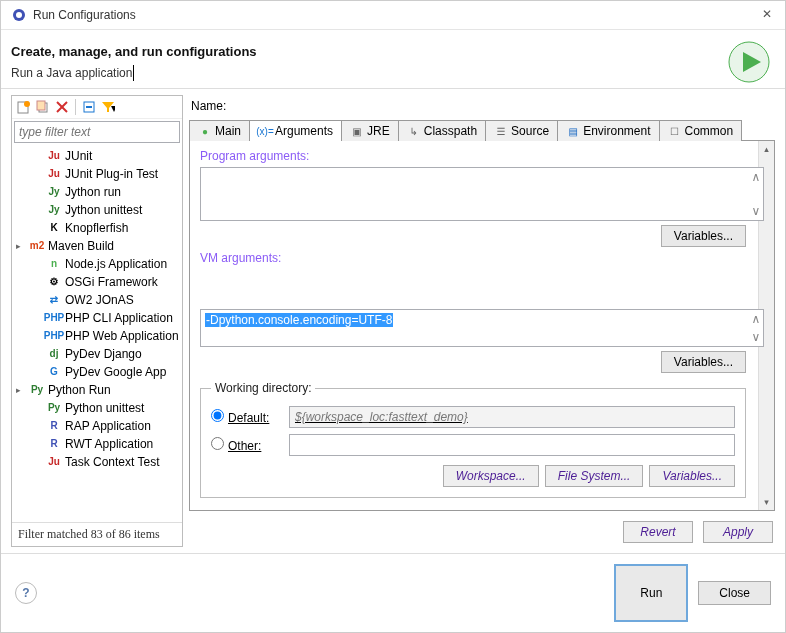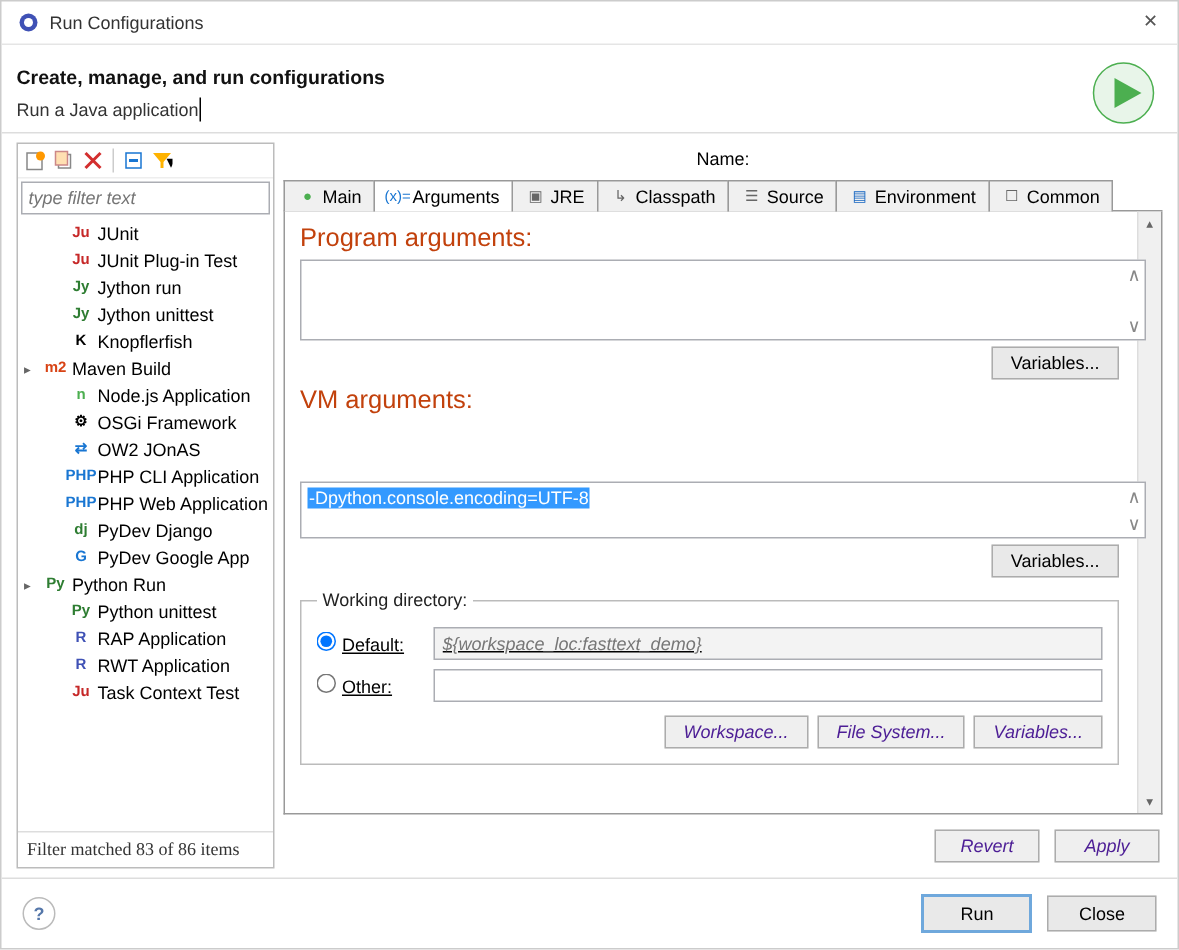--- a/index.html
+++ b/index.html
@@ -19,50 +19,50 @@
 .toolbar-sep { width: 1px; height: 16px; background: #ccc; margin: 0 2px; }
 .tool-btn { width: 16px; height: 16px; cursor: pointer; display: flex; align-items: center; justify-content: center; }
 .filter-input { margin: 2px; padding: 3px 4px; border: 1px solid #abadb3; font-style: italic; color: #777; width: calc(100% - 4px); }
 .tree { flex: 1; overflow: hidden; padding: 2px 0; }
 .tree-item { display: flex; align-items: center; padding: 1px 2px 1px 4px; white-space: nowrap; cursor: pointer; gap: 3px; line-height: 16px; }
 .tree-icon { width: 16px; height: 16px; flex-shrink: 0; display: flex; align-items: center; justify-content: center; font-size: 10px; text-align: center; }
 .tree-arrow { width: 10px; flex-shrink: 0; color: #666; font-size: 9px; }
 .indent { width: 14px; flex-shrink: 0; }
 .filter-status { padding: 4px 6px; border-top: 1px solid #ddd; color: #333; font-size: 12px; font-family: Liberation Serif, serif; }
 .main { flex: 1; display: flex; flex-direction: column; min-width: 0; }
-.name-row { display: flex; align-items: center; gap: 6px; padding: 4px 2px 6px 2px; flex-direction: column; }
+.name-row { display: flex; align-items: center; gap: 6px; padding: 4px 2px 6px 2px; }
 .name-input { flex: 1; padding: 3px 5px; border: 1px solid #abadb3; font-size: 12px; }
 .tabstrip { display: flex; border-bottom: 1px solid #999; position: relative; }
 .tab { display: flex; align-items: center; gap: 3px; padding: 3px 8px; border: 1px solid #999; border-bottom: none; background: #f0f0f0; margin-right: -1px; cursor: pointer; font-size: 12px; position: relative; bottom: -1px; }
 .tab.active { background: #fff; z-index: 2; }
 .tab-icon { width: 14px; height: 14px; display: flex; align-items: center; justify-content: center; font-size: 10px; }
 .tabpanel { flex: 1; border: 1px solid #999; border-top: none; padding: 8px 10px; display: flex; flex-direction: column; gap: 4px; overflow: hidden; position: relative; }
 .vscroll { position: absolute; right: 0; top: 0; bottom: 0; width: 16px; background: #f0f0f0; border-left: 1px solid #ddd; }
 .vscroll .up,.vscroll .down{ height:16px; text-align:center; color:#666; font-size:9px; line-height:16px;}
-.group-label { color: #c2410c; font-size: 17px; }
+.group-label { color: #8b5cf6; font-size: 12px; }
 .textarea-wrap { border: 1px solid #abadb3; background: #fff; position: relative; }
 .textarea-wrap .ta-scroll { position:absolute; right:0; top:0; bottom:0; width:14px; display:flex; flex-direction:column; justify-content:space-between; padding:2px 0; color:#888; font-size:8px; align-items:center;}
 .prog-args { height: 54px; }
 .vm-args { height: 38px; padding: 3px 4px; margin-top: 40px; }
 .vm-args .sel { background: #3399ff; color: #fff; padding: 0 1px; }
 .btn-row { display: flex; justify-content: flex-end; gap: 6px; padding-right: 18px; }
 .btn { padding: 3px 12px; border: 1px solid #acacac; background: #e9e9e9; cursor: pointer; min-width: 70px; text-align: center; font-size: 12px; }
 .btn:disabled,.btn.disabled { color: #4c1d95; background: #efefef; cursor: default; font-style: italic; }
 .fieldset { border: 1px solid #bbb; padding: 8px 10px 10px 10px; margin-top: 4px; margin-right: 18px; }
 .fieldset legend,.fieldset .legend { padding: 0 4px; color: #222; font-size:12px; }
 .radio-row { display: flex; align-items: center; gap: 8px; padding: 3px 0; text-decoration: underline; }
 .radio-row input[type=radio]{ margin-right:4px; }
 .radio-label { width: 70px; }
 .wd-input { flex:1; padding:3px 5px; border:1px solid #abadb3; background:#f3f3f3; color:#777; font-style: italic; }
 .wd-input.other { background:#fff; color:#000; font-style:normal; }
 .action-row { display: flex; justify-content: flex-end; gap: 10px; padding: 10px 2px 4px 2px; }
 .footer { display: flex; align-items: center; padding: 10px 14px; border-top: 1px solid #ddd; }
 .footer .help { width: 22px; height: 22px; border: 1px solid #bbb; border-radius: 50%; display:flex; align-items:center; justify-content:center; color:#5577aa; cursor:pointer; font-weight:bold; }
 .footer-spacer { flex:1; }
-.primary { border: 2px solid #6fa8dc; padding: 4px 24px; }
+.primary { border: 2px solid #6fa8dc; padding: 20px 24px; }
 svg { display:block; }
 </style>
 </head>
 <body>
 
 <div class="titlebar">
   <span class="icon">
     <svg width="16" height="16">
         <circle cx="8" cy="8" r="6" fill="#3f51b5"></circle>
         <circle cx="8" cy="8" r="3" fill="#fff"></circle>

